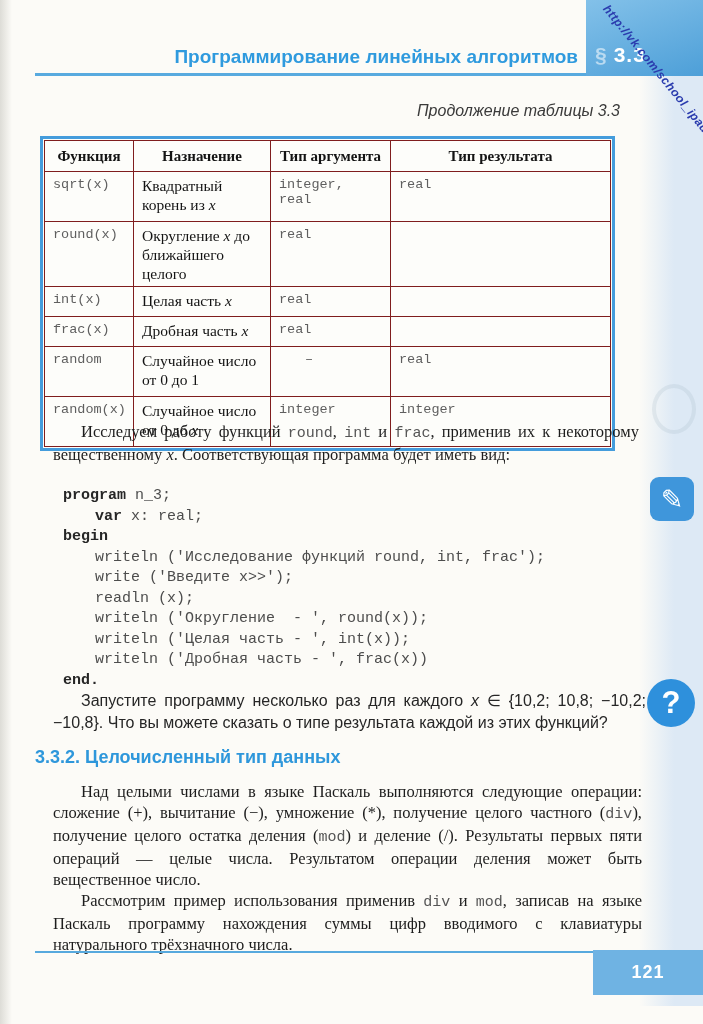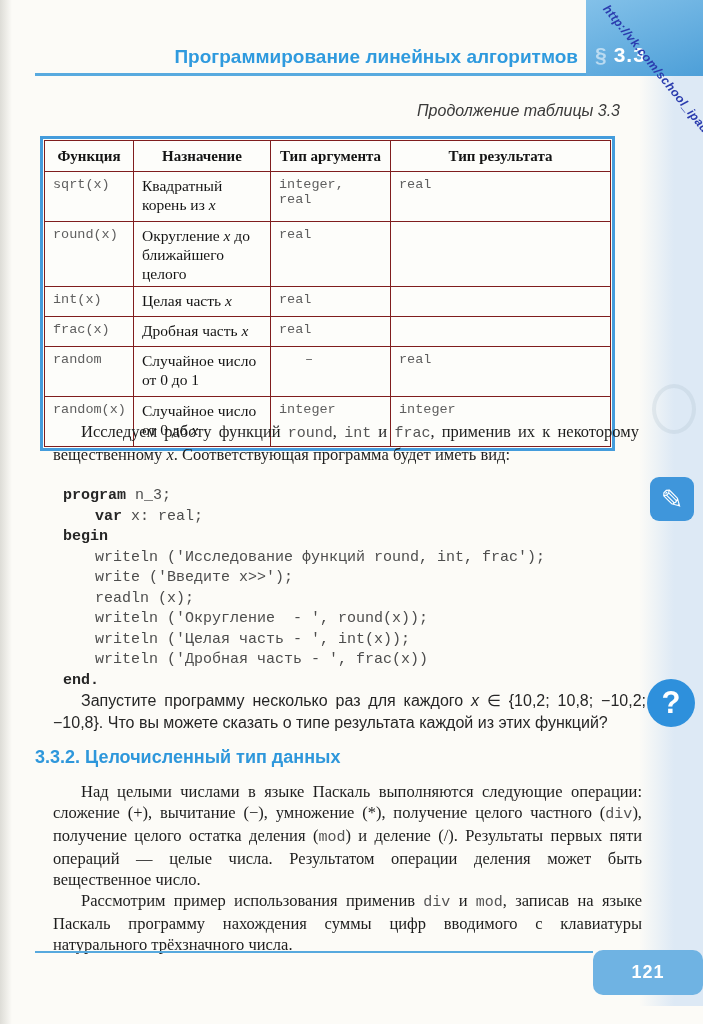--- a/index.html
+++ b/index.html
@@ -54,21 +54,21 @@
   .code .ind{padding-left:32px;}
   .code .kw{font-weight:bold;color:#262626;}
 
   .sans{font-family:"Liberation Sans",sans-serif;font-size:16px;line-height:21.5px;color:#262626;}
   .heading{position:absolute;left:35px;top:747px;font-family:"Liberation Sans",sans-serif;
     font-weight:bold;font-size:18px;color:#2e97db;}
 
   .bottom-rule{position:absolute;left:35px;top:951px;width:558px;height:2px;background:#57a9de;}
   .page-badge{position:absolute;left:593px;top:950px;width:110px;height:45px;background:#6fb3e3;
     font-family:"Liberation Sans",sans-serif;font-weight:bold;font-size:18px;color:#fff;
-    display:flex;align-items:center;justify-content:center;letter-spacing:1px;border-radius:10px;}
+    display:flex;align-items:center;justify-content:center;letter-spacing:1px;}
 
   .ghost-icon{position:absolute;left:652px;top:384px;width:36px;height:42px;border-radius:50%;
     border:4px solid rgba(150,170,190,0.18);}
   .pencil-box{position:absolute;left:650px;top:477px;width:44px;height:44px;border-radius:9px;
     background:#3f96db;display:flex;align-items:center;justify-content:center;}
   .pencil-box .glyph{color:#fff;font-size:27px;line-height:1;
     font-family:"DejaVu Sans",sans-serif;}
   .question-circle{position:absolute;left:647px;top:679px;width:48px;height:48px;border-radius:50%;
     background:#2e90dc;display:flex;align-items:center;justify-content:center;}
   .question-circle .glyph{color:#fff;font-weight:bold;font-size:31px;

